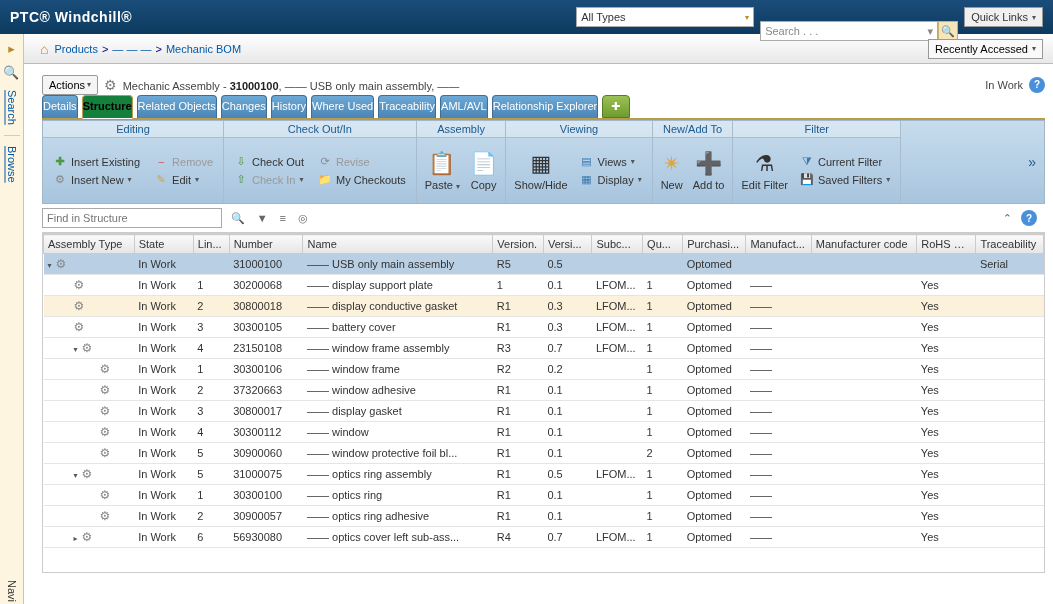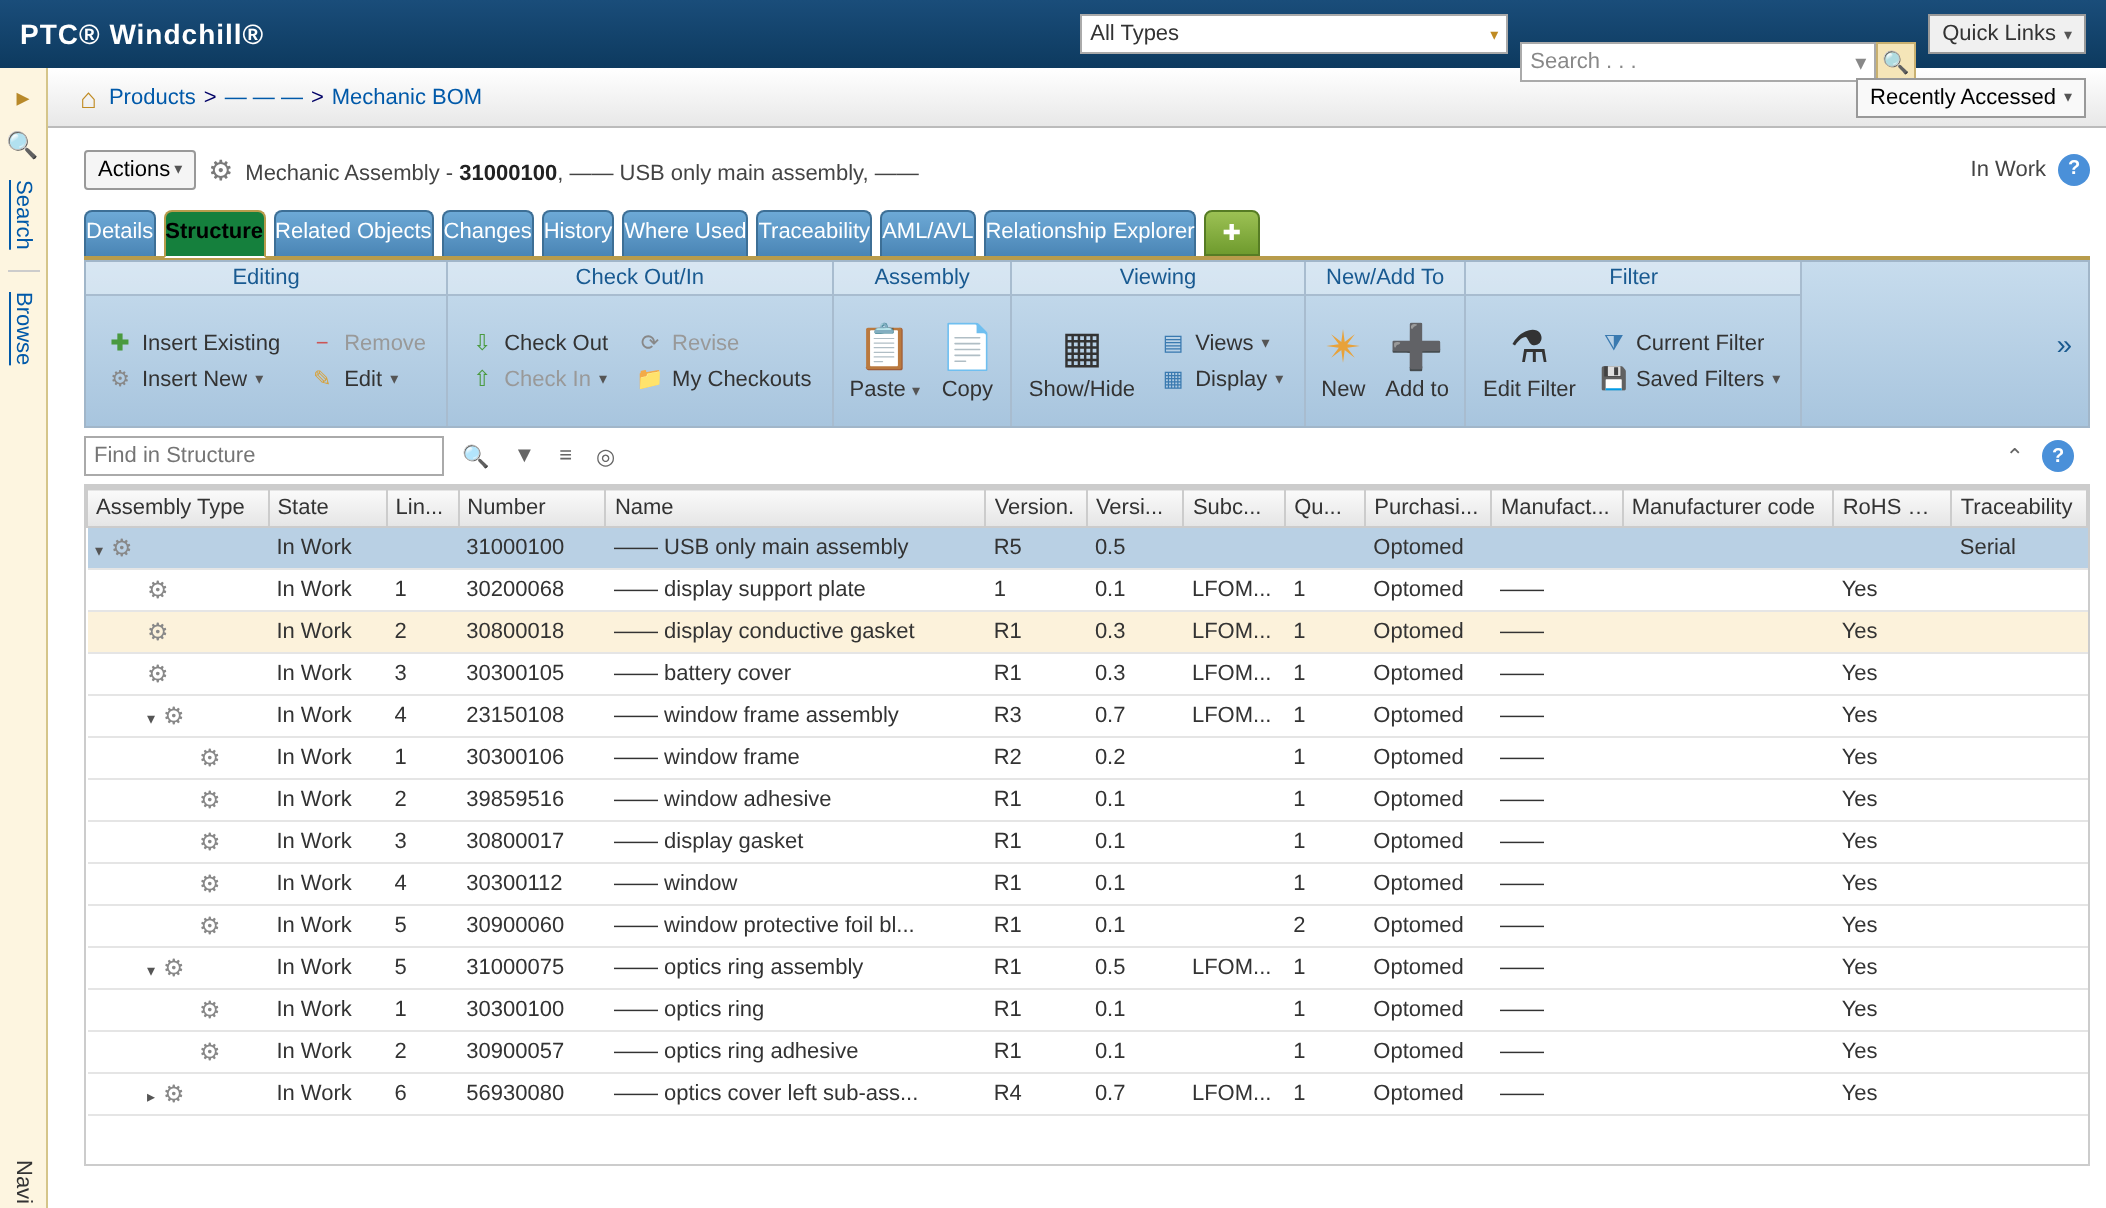--- a/index.html
+++ b/index.html
@@ -1,34 +1,34 @@
 <!DOCTYPE html>
 <html><head>
 <meta charset="utf-8">
 <style>
 * { box-sizing: border-box; margin: 0; padding: 0; font-family: Arial, sans-serif; font-size: 11px; }
 body { background: #fff; width: 1053px; height: 604px; overflow: hidden; position: relative; }
 .topbar { height: 34px; background: linear-gradient(to bottom, #1a4d7a 0%, #0d3a5f 100%); display: flex; align-items: center; padding: 0 10px; color: #fff; }
 .logo { font-size: 14px; font-weight: bold; letter-spacing: 0.5px; }
 .top-controls { margin-left: auto; display: flex; gap: 6px; align-items: center; }
-.select-type { width: 214px; height: 20px; background: #fff; border: 1px solid #aaa; padding: 1px 4px; color: #333; display: flex; align-items: center; justify-content: space-between; }
+.select-type { width: 178px; height: 20px; background: #fff; border: 1px solid #aaa; padding: 1px 4px; color: #333; display: flex; align-items: center; justify-content: space-between; }
 .select-type .chevron { color: #c08b23; font-size: 8px; }
 .search-box { width: 178px; height: 20px; background: #fff; border: 1px solid #aaa; padding: 1px 4px; color: #888; display: flex; align-items: center; justify-content: space-between; }
 .search-btn { width: 20px; height: 20px; background: #f5e5b8; border: 1px solid #c8b070; display: flex; align-items: center; justify-content: center; color: #555; font-size: 10px;}
 .quick-links { height: 20px; background: #f0f0f0; border: 1px solid #999; padding: 2px 6px; color: #333; display: flex; align-items: center; gap: 4px; }
 .subbar { height: 30px; background: linear-gradient(to bottom, #fff 0%, #e8e8e8 100%); border-bottom: 1px solid #bbb; display: flex; align-items: center; padding: 0 10px 0 40px; }
 .breadcrumbs { color: #006; display: flex; gap: 4px; align-items: center; font-size: 12px; }
 .breadcrumbs a { color: #0059a9; text-decoration: none; }
 .home-icon { color: #c08b23; font-size: 14px; margin-right: 6px; }
 .recently { margin-left: auto; height: 20px; border: 1px solid #999; background: #f9f9f9; padding: 2px 6px; display: flex; align-items: center; gap: 4px; }
 .sidebar { position: absolute; left: 0; top: 34px; bottom: 0; width: 24px; background: #fdf5e0; border-right: 1px solid #d5c58a; display: flex; flex-direction: column; align-items: center; padding-top: 6px; gap: 8px; }
 .side-icon { width: 16px; height: 16px; display: flex; align-items: center; justify-content: center; color: #b8892a; font-size: 13px; }
 .side-text { writing-mode: vertical-rl; color: #0059a9; text-decoration: underline; font-size: 11px; padding: 2px 0; }
 .main { position: absolute; left: 24px; right: 0; top: 64px; bottom: 0; padding: 10px 8px 0 18px; }
-.titlebar { display: flex; align-items: center; gap: 6px; margin-bottom: 10px; }
+.titlebar { display: flex; align-items: center; gap: 6px; }
 .actions-btn { border: 1px solid #999; background: #f5f5f5; padding: 3px 6px; display: flex; align-items: center; gap: 2px; border-radius: 2px; }
 .gear-ico { color: #7a7a7a; font-size: 14px; }
 .page-title { font-size: 18px; color: #444; }
 .page-title b { font-weight: bold; color: #222; }
 .status { margin-left: auto; color: #444; display: flex; align-items: center; gap: 6px; }
 .help-ico { width: 16px; height: 16px; background: #4a90d9; border-radius: 50%; color: #fff; display: flex; align-items: center; justify-content: center; font-size: 10px; font-weight: bold; }
 .tabs { display: flex; gap: 4px; border-bottom: 2px solid #b89c4c; margin-bottom: 0; }
 .tab { background: linear-gradient(to bottom, #6da9d6, #4a85b5); color: #fff; border-radius: 4px 4px 0 0; padding: 4px 0; border: 1px solid #3d6f96; border-bottom: none; cursor: pointer; }
 .tab.active { background: #15803d; color: #000; border: 1px solid #b89c4c; border-bottom: 1px solid #fff; margin-bottom: -1px; font-weight: bold; }
 .tab-plus { background: linear-gradient(to bottom, #9cc154, #6f9b2e); border-radius: 4px 4px 0 0; padding: 4px 8px; color: #fff; border: 1px solid #567c24; }
@@ -415,21 +415,21 @@
             <td>Optomed</td>
             <td>——</td>
             <td></td>
             <td>Yes</td>
             <td></td>
           </tr>
           <tr>
             <td class="indent-2"><span class="asm-ico">⚙</span></td>
             <td>In Work</td>
             <td>2</td>
-            <td>39859516</td>
+            <td>37320663</td>
             <td>—— window adhesive</td>
             <td>R1</td>
             <td>0.1</td>
             <td></td>
             <td>1</td>
             <td>Optomed</td>
             <td>——</td>
             <td></td>
             <td>Yes</td>
             <td></td>

